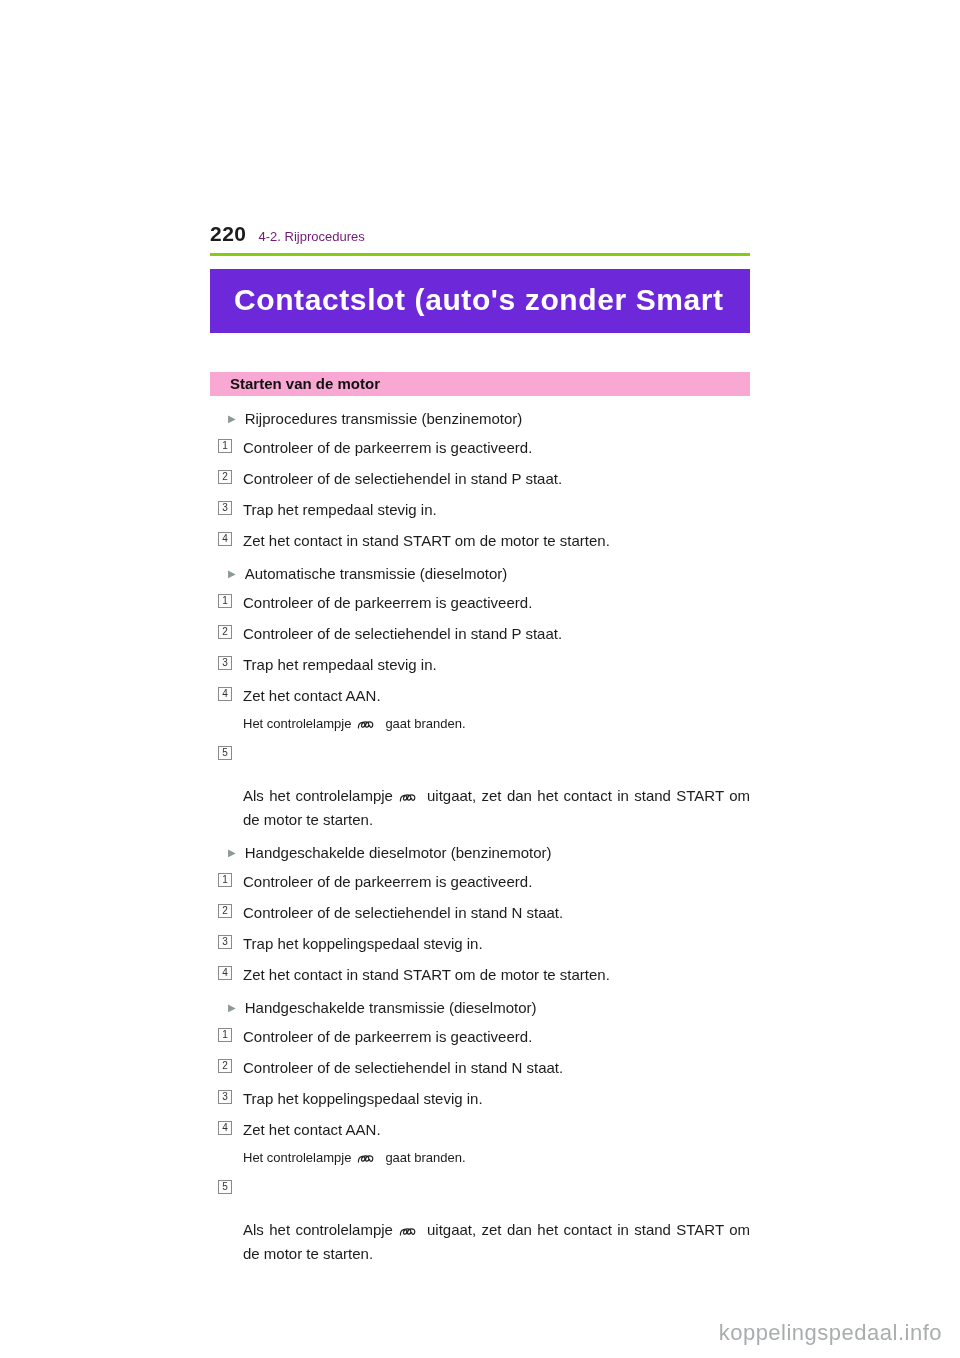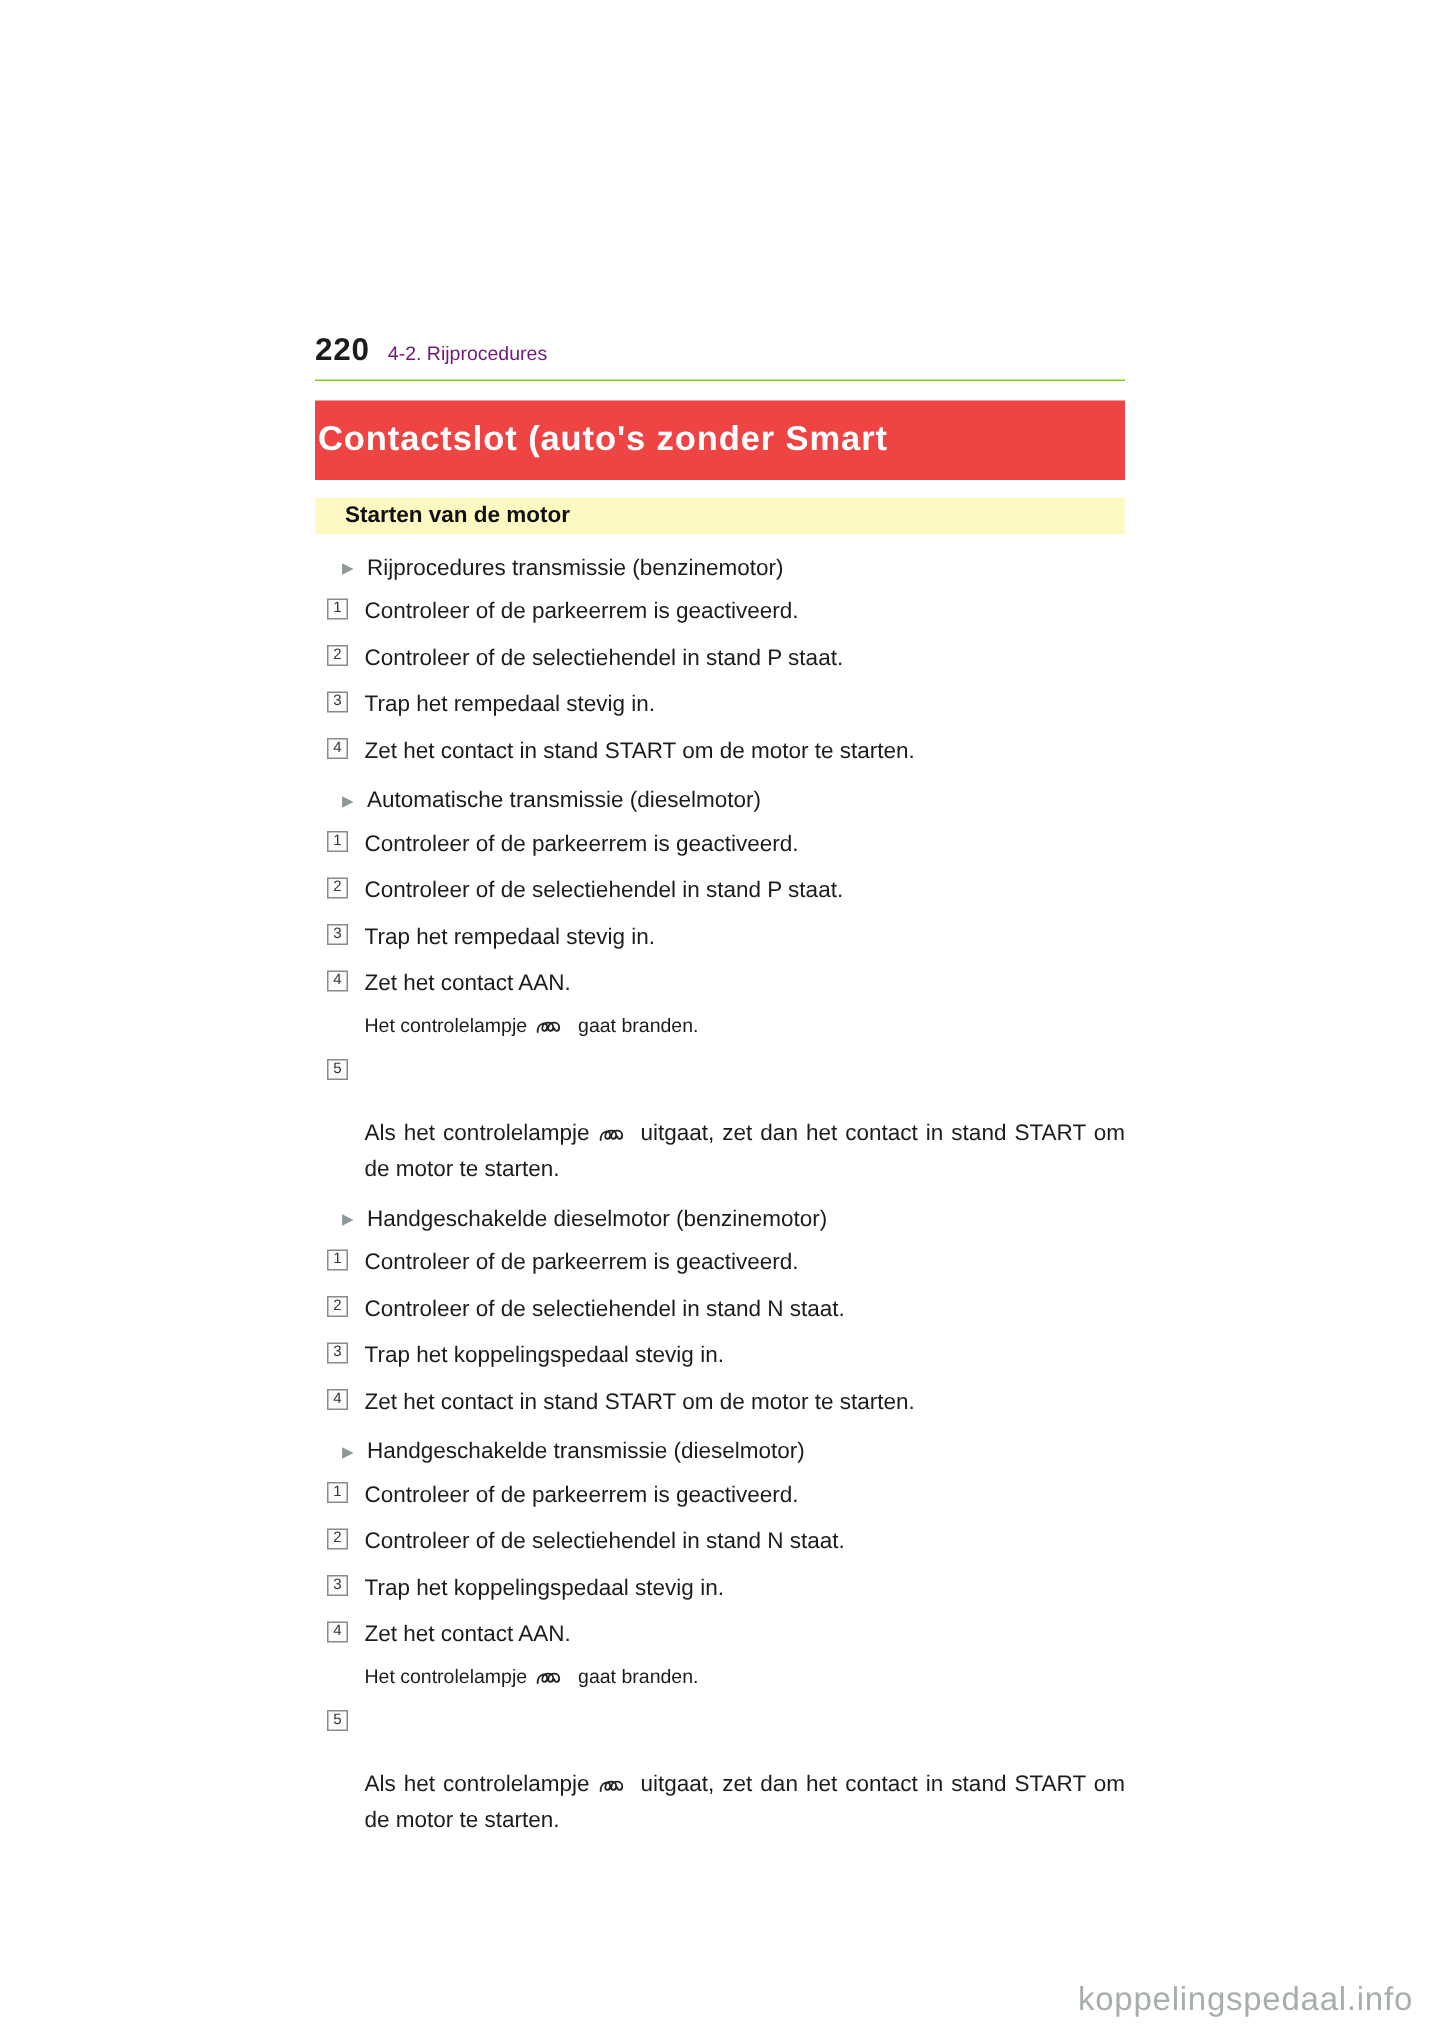--- a/index.html
+++ b/index.html
@@ -15,48 +15,48 @@
   }
   .content {
     position: absolute;
     left: 210px;
     top: 222px;
     width: 540px;
   }
   .header-row {
     display: flex;
     align-items: baseline;
-    border-bottom: 1px solid #84cc16;
+    border-bottom: 3px solid #84cc16;
     padding-bottom: 7px;
   }
   .page-num {
     font-size: 21px;
     font-weight: bold;
     letter-spacing: 0.5px;
   }
   .crumb {
     font-size: 13px;
     margin-left: 12px;
     color: #701a75;
   }
   .title-box {
     margin-top: 13px;
-    background: #ef4444;
+    background: #6d28d9;
     color: #ffffff;
     font-weight: bold;
-    font-size: 23px;
+    font-size: 30px;
     line-height: 1.45;
-    padding: 9px 10px 11px 2px;
+    padding: 9px 10px 11px 24px;
     letter-spacing: 0.6px;
   }
   .section-bar {
     display: flex;
     align-items: center;
-    margin-top: 12px;
-    background: #fef9c3;
+    margin-top: 39px;
+    background: #f9a8d4;
   }
   .section-bar-accent {
     width: 10px;
     background: #5c6869;
   }
   .section-bar-label {
     font-weight: bold;
     font-size: 15px;
     padding: 3px 10px 4px 10px;
     color: #111;

